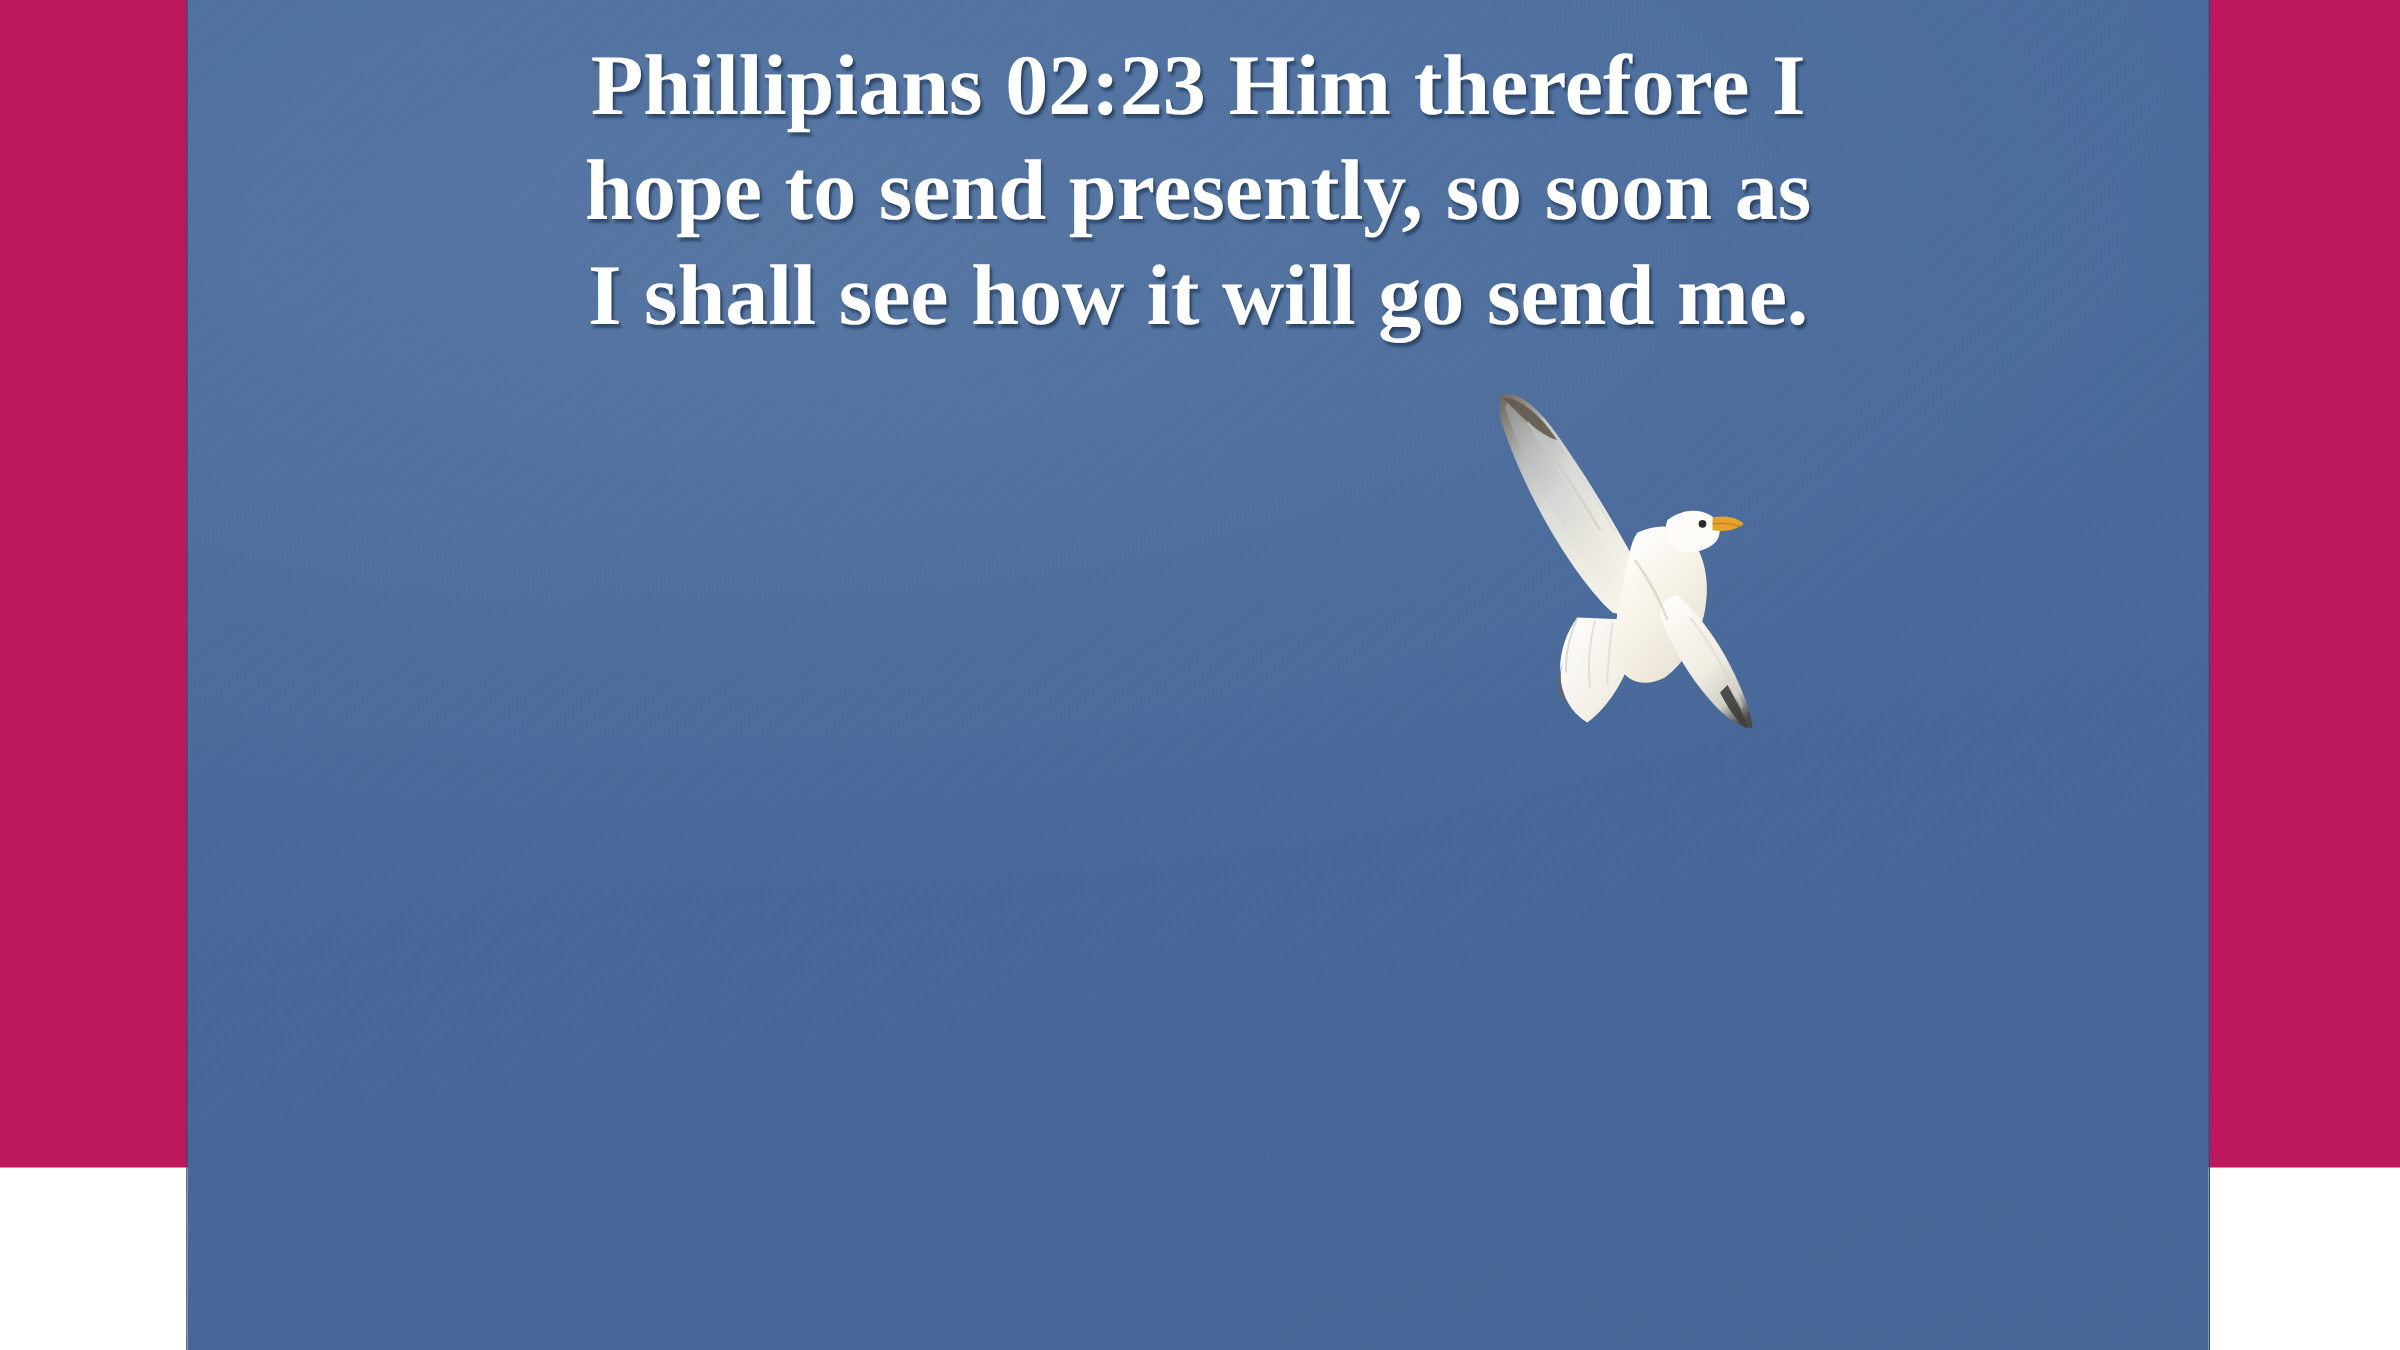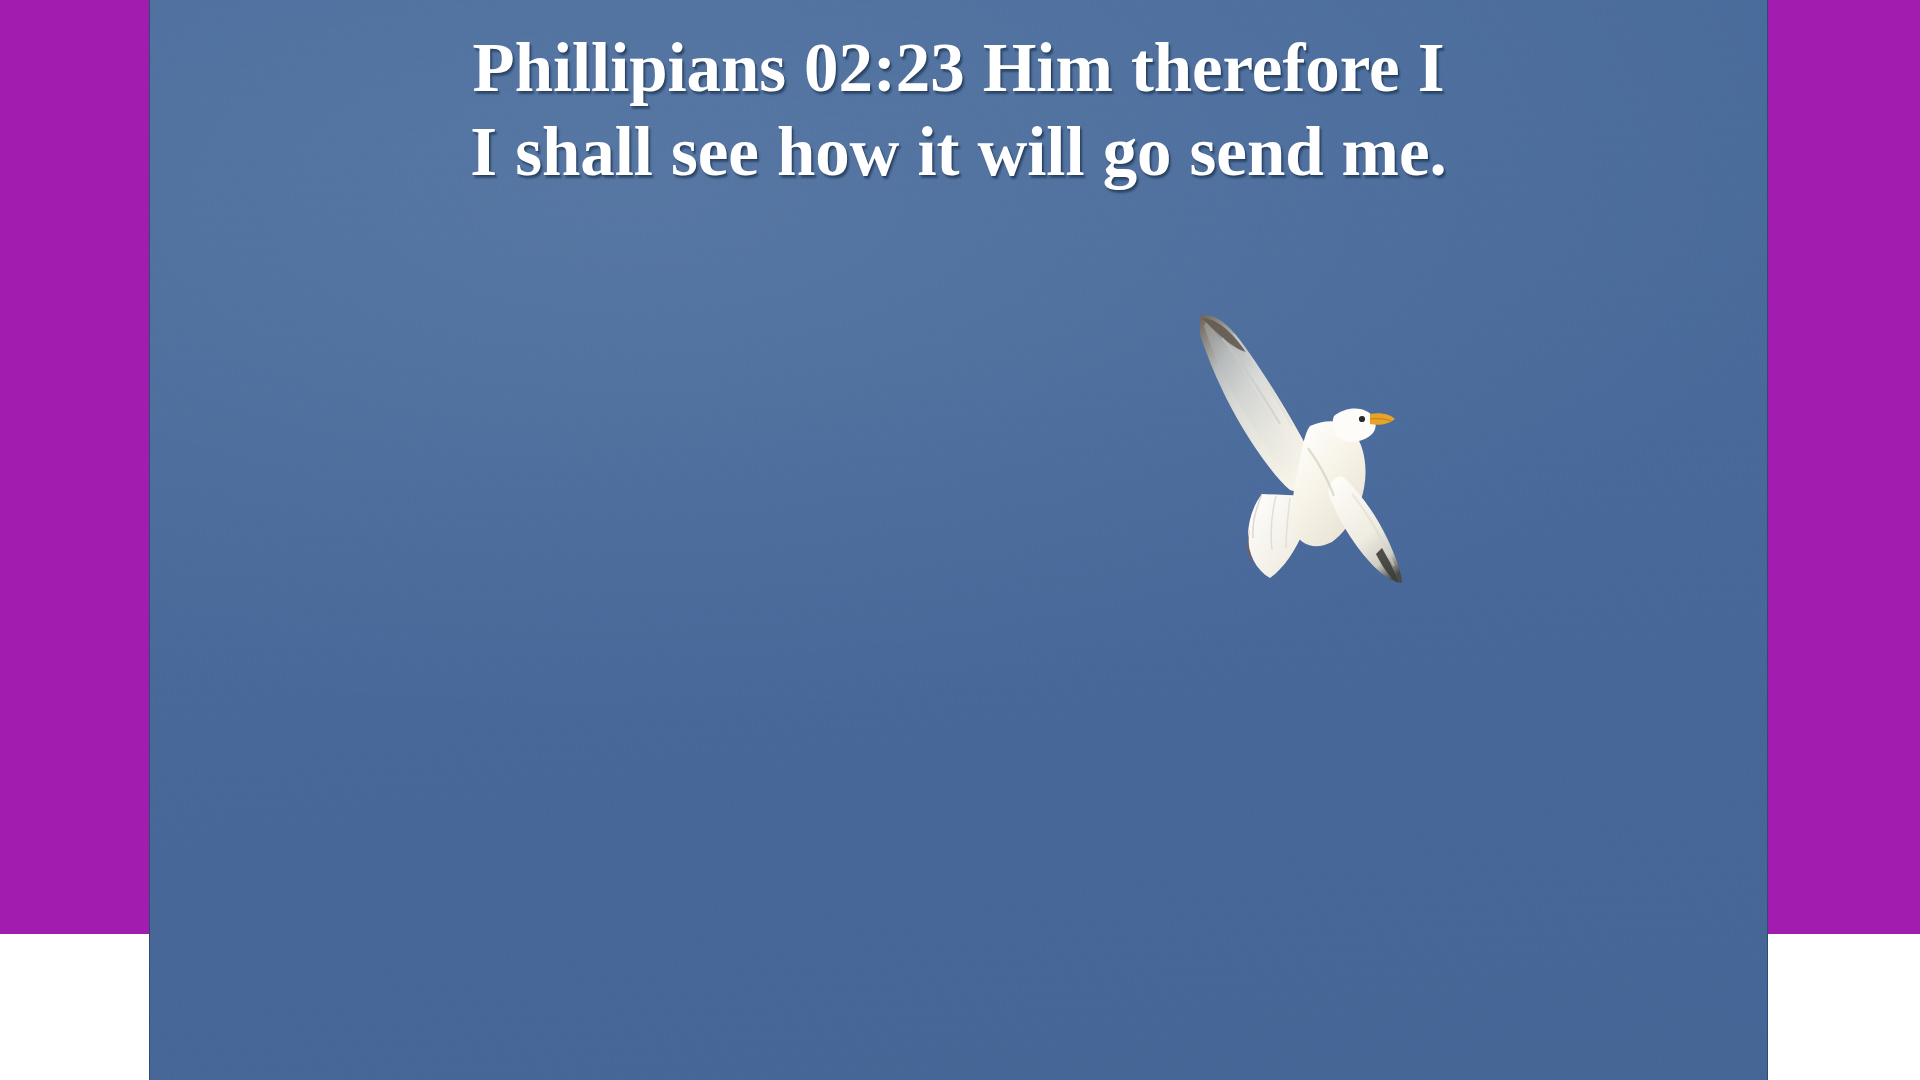--- a/index.html
+++ b/index.html
@@ -12,21 +12,21 @@
     width: 1920px;
     height: 1080px;
     overflow: hidden;
     font-family: "Liberation Serif", "DejaVu Serif", serif;
   }
 
   #slide-canvas {
     position: relative;
     width: 1920px;
     height: 934px;
-    background: #a21caf;
+    background: #be185d;
   }
 
   
   #photo-plate {
     position: absolute;
     left: 149px;
     top: 0px;
     width: 1619px;
     height: 1080px;
     overflow: hidden;
@@ -179,17 +179,18 @@
                  C 134 190 138 180 150 178 Z" fill="url(#gradLowerWing)"></path>
         <path d="M 160 196 C 176 216 192 244 202 268" stroke="#d8d6cc" stroke-width="2" fill="none" opacity="0.5"></path>
         <path d="M 190 250 C 198 264 204 276 206 285 C 198 280 190 268 184 256 Z" fill="#3d3d3b" opacity="0.9"></path>
 
         <path d="M 116 150 C 126 164 136 182 142 198" stroke="#cfc8b8" stroke-width="2.2" fill="none" opacity="0.6"></path>
       </svg>
     </div>
 
     <div id="verse-block">
       <span class="verse-line">Phillipians 02:23 Him therefore I</span>
+      <span class="verse-line">hope to send presently, so soon as</span>
       <span class="verse-line">I shall see how it will go send me.</span>
     </div>
 
   </div>
 </div>
 
 </body></html>

